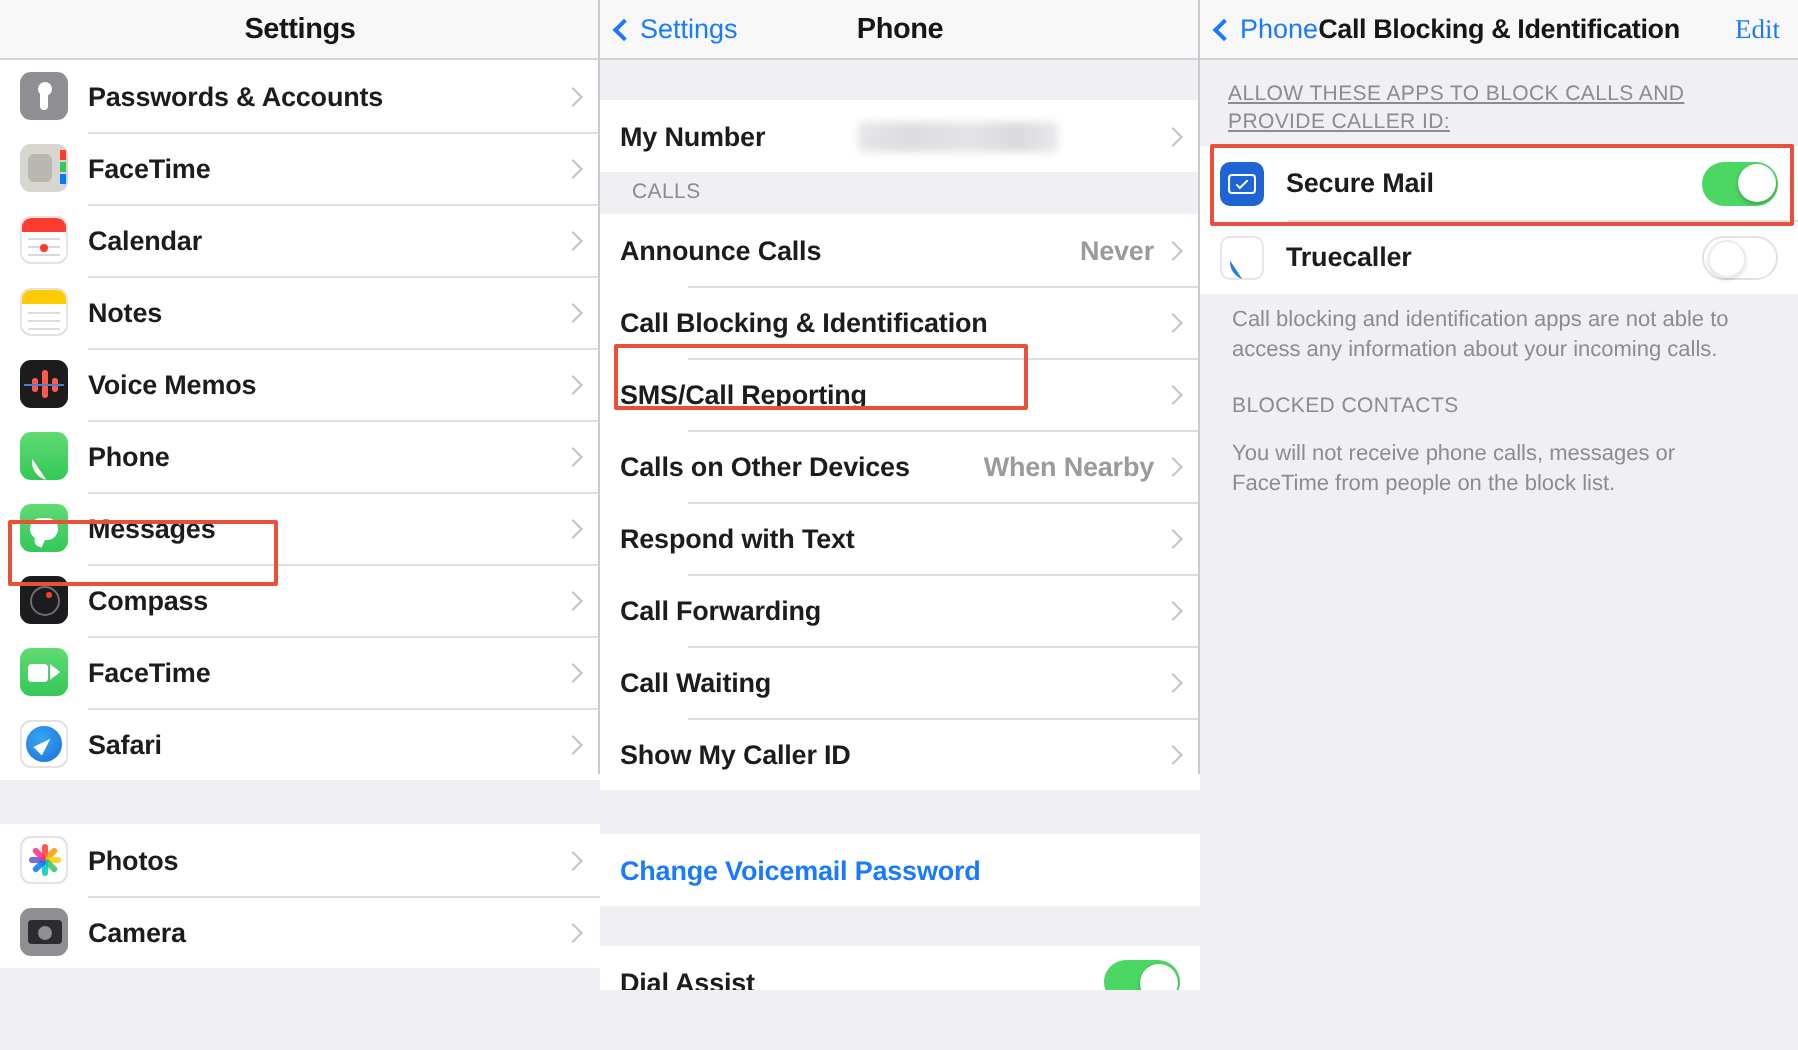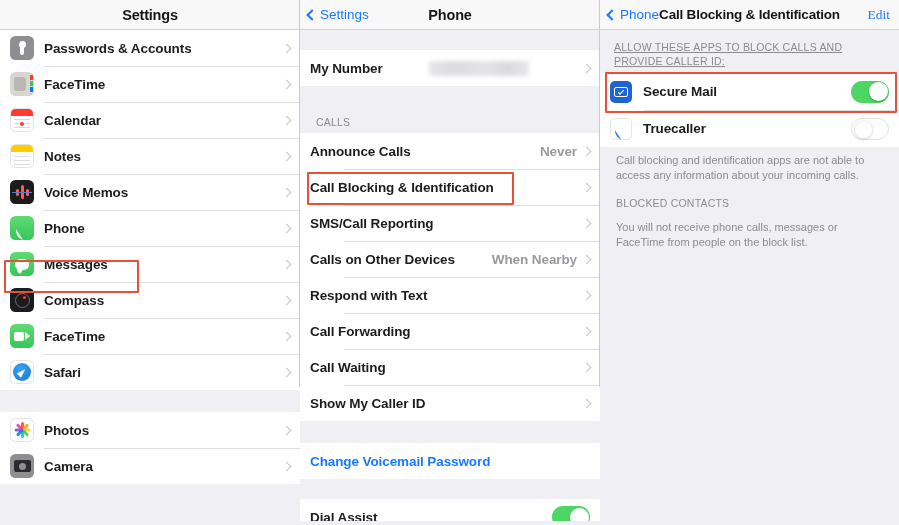--- a/index.html
+++ b/index.html
@@ -61,21 +61,21 @@
   .chev {
     width: 7px; height: 7px;
     border-top: 1.8px solid #c4c4c8; border-right: 1.8px solid #c4c4c8;
     transform: rotate(45deg); flex: 0 0 auto;
   }
   .chev-wrap { margin-left: auto; display:flex; align-items:center; }
   .row-value + .chev-wrap { margin-left: 0; }
 
   .grp-header {
     font-size: 10.5px; color: #8b8b90; letter-spacing: 0.2px;
-    padding: 30px 0 5px 16px; text-transform: uppercase; background:#efeff4;
+    padding: 4px 0 5px 16px; text-transform: uppercase; background:#efeff4;
   }
   .grp-footer {
     font-size: 11px; color: #8b8b90; line-height: 1.35;
     padding: 6px 14px 10px 16px; background:#efeff4;
   }
   .link-row .row-label { color: #1a7aff; }
 
   
   .side-row { padding-left: 10px; }
   .side-row + .side-row::before { left: 44px; }

